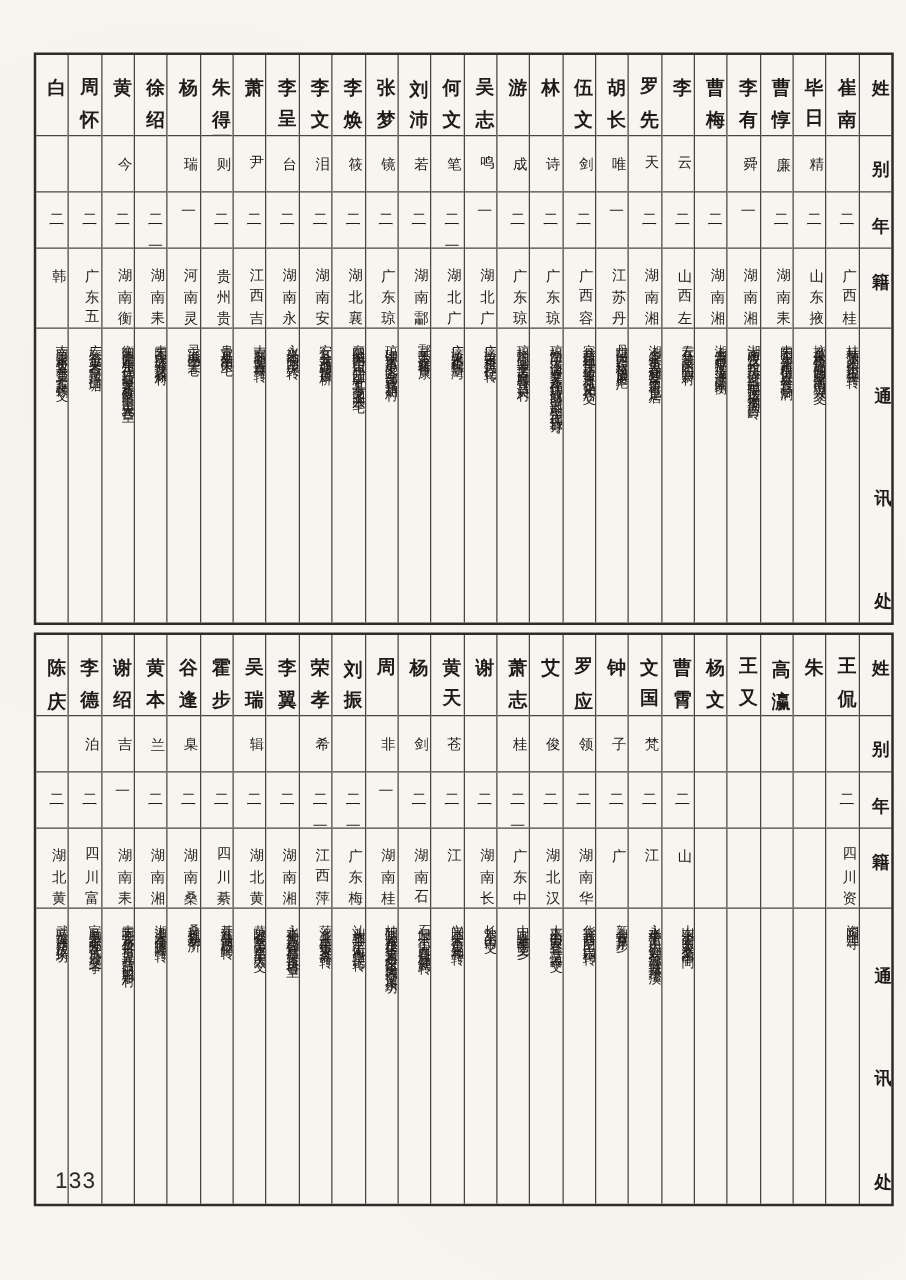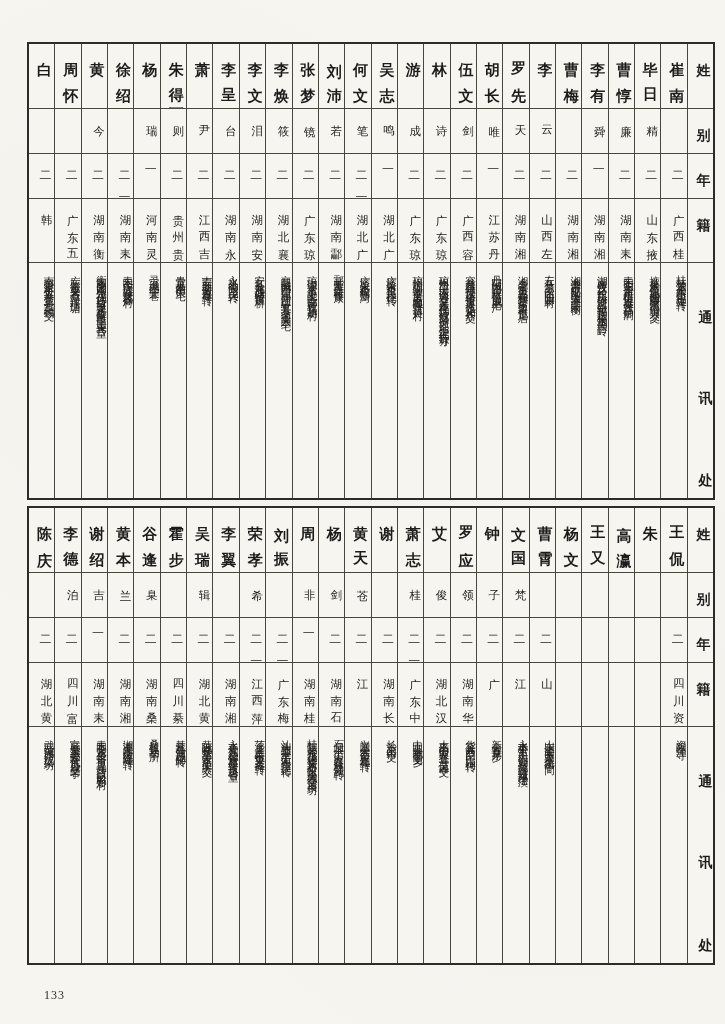--- a/index.html
+++ b/index.html
@@ -37,22 +37,22 @@
   .c-alias{flex:0 0 45px;font-size:11.5px;text-align:justify;text-align-last:justify;padding:7px 1px;}
   .c-age{flex:0 0 45px;font-size:12px;text-align:justify;text-align-last:justify;padding:8px 1px;}
   .c-origin{flex:0 0 64px;font-size:11.5px;text-align:justify;text-align-last:justify;padding:6px 1px;}
   .c-contact{flex:1 1 auto;font-size:10.5px;letter-spacing:2.5px;line-height:1.18;
     text-align:start;padding:4px 0;}
   
   .hdr .cell{font-size:14px;font-weight:bold;letter-spacing:2px;
     text-align:justify;text-align-last:justify;padding:8px 1px;}
   .hdr .c-contact{font-size:14px;letter-spacing:2px;padding:34px 0;}
   .page-number{
-    position:absolute;left:44px;top:988px;font-size:12px;
-    font-family:Liberation Serif, serif;color:#2c2a27;letter-spacing:1px;
+    position:absolute;left:44px;top:934px;font-size:18px;
+    font-family:Liberation Sans, sans-serif;color:#2c2a27;letter-spacing:1px;
   }
 </style>
 </head>
 <body>
 
 <div class="sheet">
 
   <div class="dtable" id="table1">
     <div class="col hdr">
       <div class="cell c-name">姓名</div>

